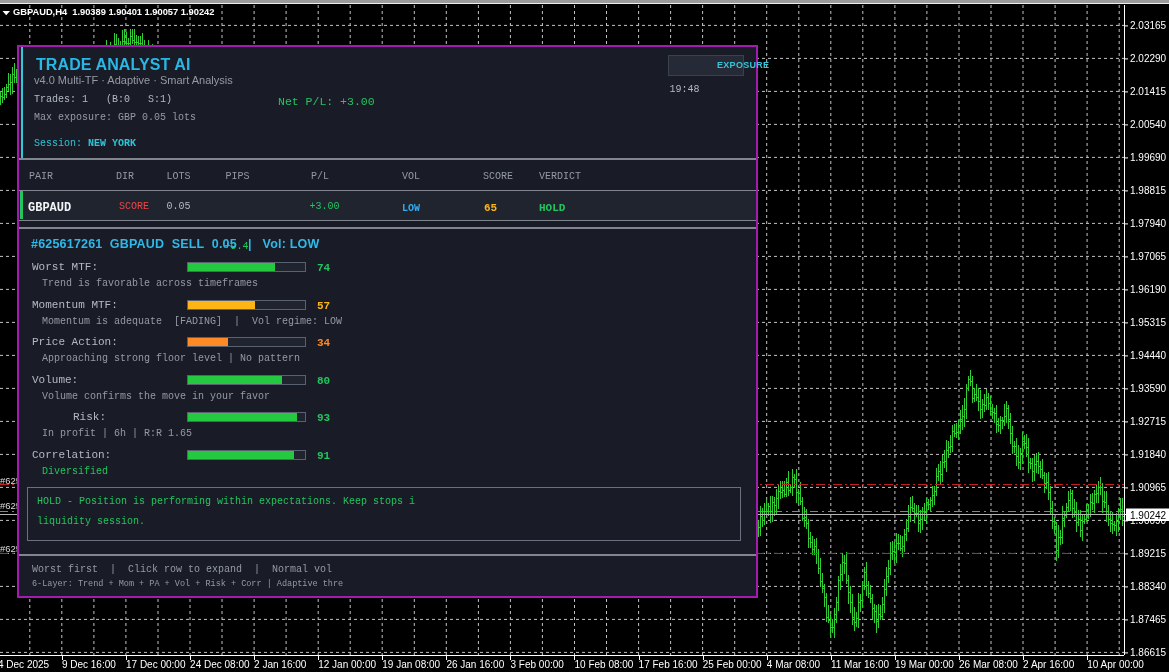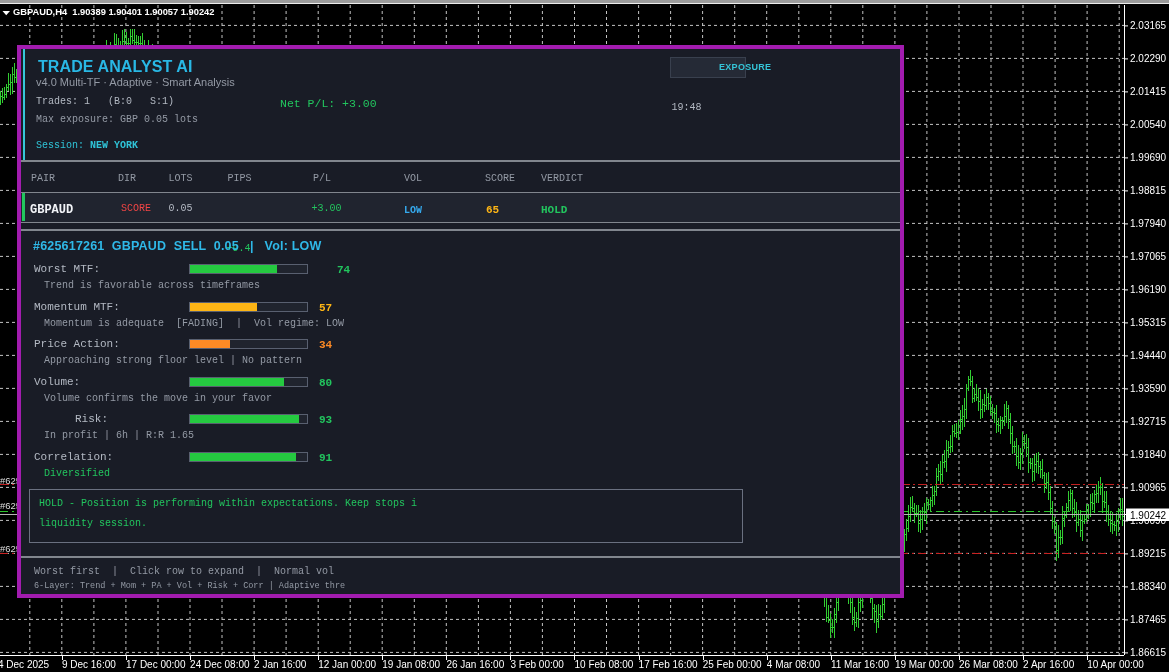--- a/index.html
+++ b/index.html
@@ -1,21 +1,21 @@
 <!DOCTYPE html>
 <html><head><meta charset="utf-8"><style>
 html,body{margin:0;padding:0;background:#000;}
 #root{position:relative;width:1169px;height:672px;overflow:hidden;background:#000;
   font-family:"Liberation Sans",sans-serif;}
 svg text{font-family:"Liberation Sans",sans-serif;font-size:10px;fill:#fff;}
 .gv{stroke:#c3c3c3;stroke-width:1;stroke-dasharray:3 3;fill:none;}
 .wt{stroke:#fff;stroke-width:1;fill:none;}
 .mono{font-family:"Liberation Mono",monospace;}
-#panel{position:absolute;left:17px;top:45px;width:887px;height:553px;
-  background:#191c26;border:4px solid #a21caf;box-sizing:border-box;text-decoration:underline;}
+#panel{position:absolute;left:17px;top:45px;width:741px;height:553px;
+  background:#191c26;border:2px solid #a21caf;box-sizing:border-box;text-decoration:underline;}
 .abs{position:absolute;}
 .m10{font-family:"Liberation Mono",monospace;font-size:10px;line-height:10px;white-space:pre;}
 .lab{font-family:"Liberation Mono",monospace;font-size:11px;line-height:10px;white-space:pre;}
 .m11{font-family:"Liberation Mono",monospace;font-size:10px;line-height:10px;white-space:pre;}
 .gray{color:#b3b9c3;} .dim{color:#949aa5;} .grn{color:#22c55e;} .teal{color:#2fc4d8;}
 .amb{color:#fdb515;} .org{color:#fd8a25;} .red{color:#f04545;} .blu{color:#35aaee;}
 .bar{position:absolute;left:168px;width:119px;height:10px;background:#20242e;border:1px solid #596070;box-sizing:border-box;}
 .fill{height:100%;}
 .sec{position:absolute;left:0;width:100%;border-top:2px solid #81868e;}
 </style></head><body>
@@ -87,21 +87,21 @@
 <div id="panel">
 
   <div class="abs" style="left:1.5px;top:0;width:2.5px;height:111px;background:#36c6d9"></div>
   <div class="abs" style="left:17px;top:9px;font-size:16px;font-weight:700;color:#29b8e5;letter-spacing:0.1px;">TRADE ANALYST AI</div>
   <div class="abs dim" style="left:15px;top:27px;font-size:11px;">v4.0 Multi-TF · Adaptive · Smart Analysis</div>
   <div class="abs m11 gray" style="left:15px;top:48px;">Trades: 1   (B:0   S:1)</div>
   <div class="abs mono grn" style="left:259px;top:47.5px;font-size:11.5px;white-space:pre;">Net P/L: +3.00</div>
   <div class="abs m11 dim" style="left:15px;top:66px;">Max exposure: GBP 0.05 lots</div>
   <div class="abs m11 teal" style="left:15px;top:84px;margin-top:8px;">Session: <b>NEW YORK</b></div>
   <div class="abs" style="left:649px;top:8px;width:76px;height:21px;background:#252a36;border:1px solid #39404e;box-sizing:border-box;text-align:center;line-height:19px;font-size:9px;font-weight:700;letter-spacing:0.3px;color:#35c5d8;padding-left:48px;">EXPOSURE</div>
-  <div class="abs m11 gray" style="left:650.5px;top:37.5px;margin-top:16px;">19:48</div>
+  <div class="abs m11 gray" style="left:650.5px;top:37.5px;">19:48</div>
 
   <div class="sec" style="top:111px;"></div>
   <div class="abs m11 dim" style="left:10px;top:125px;">PAIR</div>
   <div class="abs m11 dim" style="left:97px;top:125px;">DIR</div>
   <div class="abs m11 dim" style="left:147.5px;top:125px;">LOTS</div>
   <div class="abs m11 dim" style="left:206.5px;top:125px;">PIPS</div>
   <div class="abs m11 dim" style="left:292px;top:125px;">P/L</div>
   <div class="abs m11 dim" style="left:383px;top:125px;">VOL</div>
   <div class="abs m11 dim" style="left:464px;top:125px;">SCORE</div>
   <div class="abs m11 dim" style="left:520px;top:125px;">VERDICT</div>
@@ -116,21 +116,21 @@
   <div class="abs mono blu" style="left:383px;top:156px;font-size:10px;font-weight:700;">LOW</div>
   <div class="abs mono amb" style="left:465px;top:155px;font-size:11px;font-weight:700;">65</div>
   <div class="abs mono grn" style="left:520px;top:155px;font-size:11px;font-weight:700;">HOLD</div>
 
   <div class="sec" style="top:180px;"></div>
   <div class="abs" style="left:12px;top:190px;font-size:12.5px;font-weight:700;color:#2fb9e8;letter-spacing:0.2px;">#625617261&nbsp;&nbsp;GBPAUD&nbsp;&nbsp;SELL&nbsp;&nbsp;0.05&nbsp;&nbsp;&nbsp;|&nbsp;&nbsp;&nbsp;Vol: LOW</div>
   <div class="abs lab gray" style="left:13px;top:215.0px;">Worst MTF:</div>
   <div class="bar" style="top:215.0px;">
         <div class="fill" style="width:74%;background:#25c940;"></div>
       </div>
-  <div class="abs mono grn" style="left:316px;top:215.0px;font-size:11px;font-weight:700;">74</div>
+  <div class="abs mono grn" style="left:298px;top:215.0px;font-size:11px;font-weight:700;">74</div>
   <div class="abs m10 dim" style="left:23px;top:232.0px;">Trend is favorable across timeframes</div>
   <div class="abs lab gray" style="left:13px;top:252.5px;">Momentum MTF:</div>
   <div class="bar" style="top:252.5px;">
         <div class="fill" style="width:57%;background:#fdb515;"></div>
       </div>
   <div class="abs mono amb" style="left:298px;top:252.5px;font-size:11px;font-weight:700;">57</div>
   <div class="abs m10 dim" style="left:23px;top:269.5px;">Momentum is adequate  [FADING]  |  Vol regime: LOW</div>
   <div class="abs lab gray" style="left:13px;top:290.0px;">Price Action:</div>
   <div class="bar" style="top:290.0px;">
         <div class="fill" style="width:34%;background:#fd8a25;"></div>

